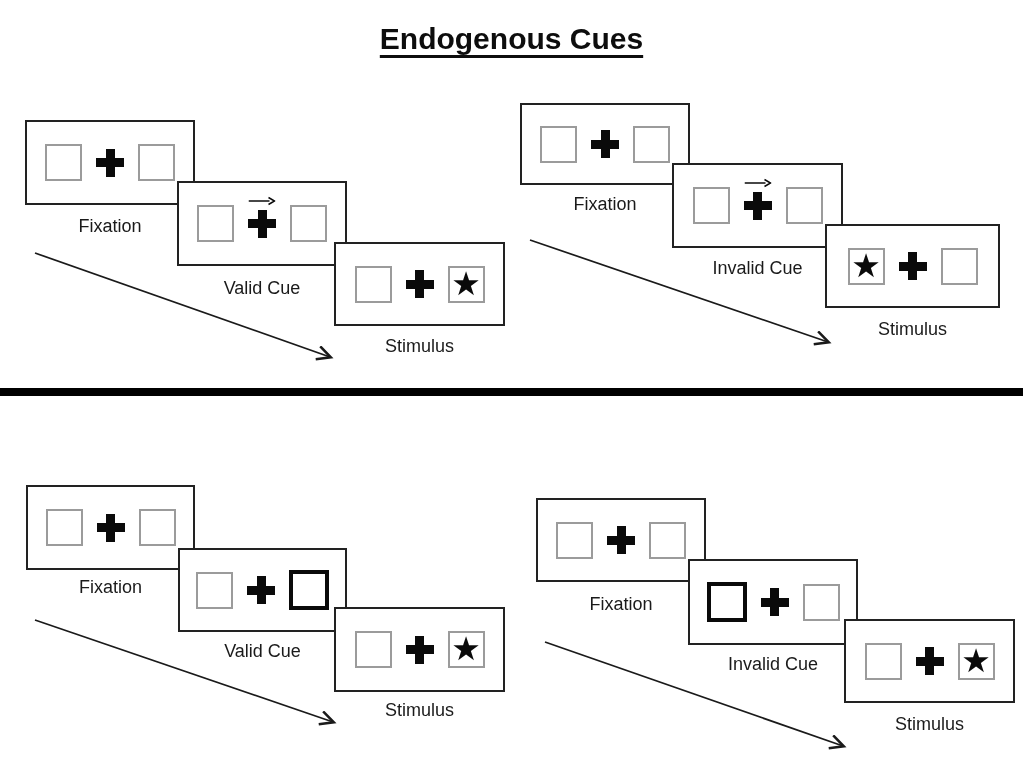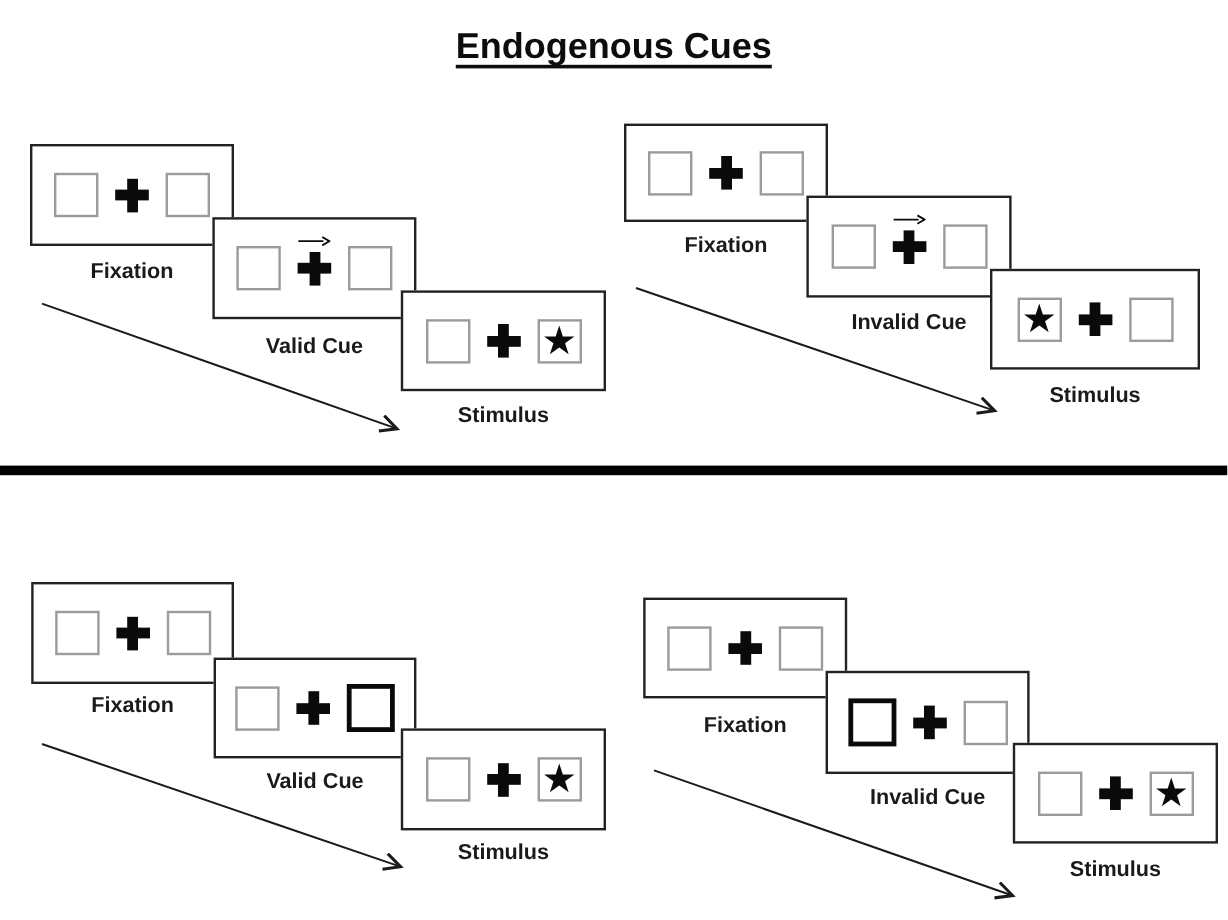--- a/index.html
+++ b/index.html
@@ -38,21 +38,21 @@
     content:"";position:absolute;left:0;top:9.5px;width:28px;height:9px;background:#0a0a0a;
   }
   .cross::after{
     content:"";position:absolute;top:0;left:9.5px;width:9px;height:28px;background:#0a0a0a;
   }
   .cue-arrow{
     position:absolute;bottom:calc(100% + 4px);left:50%;transform:translateX(-50%);
     line-height:0;
   }
   .plabel{
-    position:absolute;text-align:center;font-size:18px;font-weight:bold;color:#1a1a1a;
+    position:absolute;text-align:center;font-size:18px;font-weight:normal;color:#1a1a1a;
   }
   .divider{
     position:absolute;left:0;top:388px;width:1023px;height:8px;background:#000000;
   }
   .flow{position:absolute;left:0;top:0;pointer-events:none;}
 </style>
 </head>
 <body>
 
 <div class="canvas">

